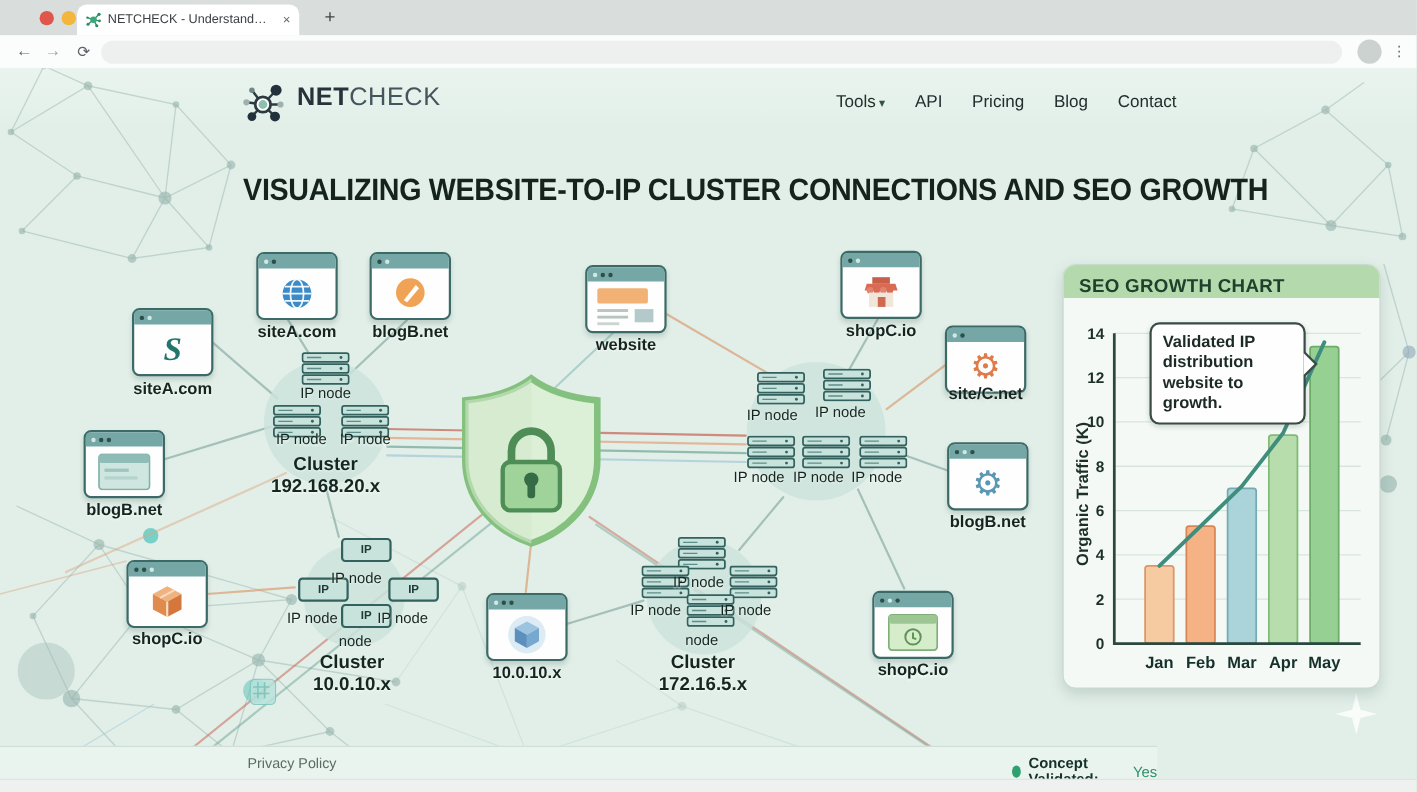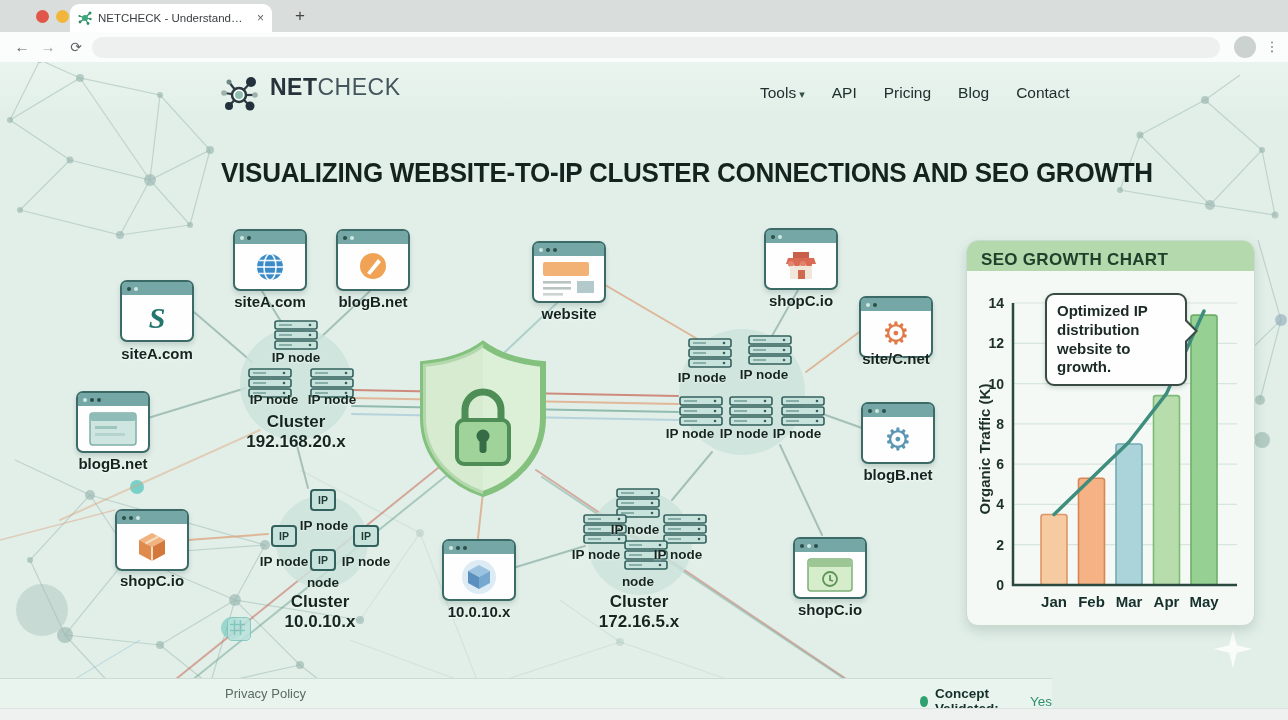--- a/index.html
+++ b/index.html
@@ -38,22 +38,22 @@
   .card{position:absolute;width:74px;height:62px;background:#fdfefd;border:2px solid #3c6b67;border-radius:7px;box-sizing:border-box;z-index:2;box-shadow:0 3px 5px rgba(40,70,60,.18);}
   .cbar{height:13px;background:#74a7a6;border-radius:4px 4px 0 0;display:flex;align-items:center;padding-left:5px;gap:3px;}
   .cbar i{width:4px;height:4px;border-radius:50%;background:#2c4f4a;display:block;}
   .cbar i.lt{background:#cfe8e2;}
   .cbody{height:45px;display:flex;align-items:center;justify-content:center;}
   .clabel{position:absolute;width:120px;text-align:center;font-size:15px;font-weight:700;color:#15241f;z-index:3;text-shadow:0 1px 2px rgba(255,255,255,.75);}
   .gear{font-size:31px;line-height:31px;}
   
   .circle{position:absolute;border-radius:50%;background:#cbe3dc;opacity:.82;z-index:1;}
   .stack{position:absolute;width:44px;height:30px;z-index:2;}
-  .ipbox{position:absolute;width:26px;height:22px;background:#c8e2dc;border:2px solid #33625e;border-radius:4px;box-sizing:border-box;display:flex;align-items:center;justify-content:center;font-size:10.5px;font-weight:700;color:#1d3a36;z-index:2;}
-  .ipl{position:absolute;width:64px;text-align:center;font-size:13.5px;font-weight:700;color:#16261f;z-index:3;text-shadow:0 1px 2px rgba(255,255,255,.7);}
+  .ipbox{position:absolute;width:46px;height:22px;background:#c8e2dc;border:2px solid #33625e;border-radius:4px;box-sizing:border-box;display:flex;align-items:center;justify-content:center;font-size:10.5px;font-weight:700;color:#1d3a36;z-index:2;}
+  .ipl{position:absolute;width:64px;text-align:center;font-size:13.5px;font-weight:400;color:#16261f;z-index:3;text-shadow:0 1px 2px rgba(255,255,255,.7);}
   .cluster-name{position:absolute;width:170px;text-align:center;z-index:3;color:#14261f;font-weight:700;font-size:17px;line-height:20px;text-shadow:0 1px 2px rgba(255,255,255,.7);}
   .shield-wrap{position:absolute;left:415px;top:278px;z-index:2;}
   
   .chart-panel{position:absolute;left:966px;top:178px;width:287px;height:384px;background:#f4f9f5;border:1px solid #c9dacf;border-radius:12px;box-shadow:0 5px 12px rgba(60,90,80,.18);z-index:4;}
   .chart-head{position:absolute;left:0;top:0;right:0;height:30px;background:#b3d9ac;border-radius:11px 11px 0 0;line-height:38px;padding-left:14px;font-size:17px;font-weight:800;color:#1f402a;letter-spacing:.3px;}
   #chart-svg{position:absolute;left:0;top:38px;}
   #chart-svg text{font-family:"Liberation Sans",sans-serif;}
   .ylab{position:absolute;left:-122px;top:198px;width:280px;height:20px;line-height:20px;text-align:center;transform:rotate(-90deg);font-size:15px;font-weight:700;color:#1d2f29;}
   .anno{position:absolute;left:78px;top:52px;width:142px;background:#fdfefd;border:2px solid #3a4a44;border-radius:9px;padding:7px 10px;box-sizing:border-box;font-size:15px;font-weight:700;color:#1c2a26;line-height:1.25;box-shadow:0 2px 5px rgba(50,80,70,.2);z-index:5;}
   .anno:after{content:"";position:absolute;right:-10px;top:26px;border:10px solid transparent;border-left-color:#fdfefd;border-right:0;}
@@ -544,21 +544,21 @@
           <rect x="224" y="36.08571428571429" width="26" height="269.9142857142857" rx="2.5" fill="#97d093" stroke="#6cae68" stroke-width="1.6"></rect>
           <polyline points="87,235.5 124.5,199.24285714285713 162,162.9857142857143 199.5,114.64285714285714 237,32.05714285714288" fill="none" stroke="#3e8d7d" stroke-width="3.5" stroke-linecap="round" stroke-linejoin="round"></polyline>
           <path d="M46,24 L46,306 L270,306" fill="none" stroke="#2a4840" stroke-width="2.5"></path>
           <text x="87" y="328" text-anchor="middle" font-size="15" font-weight="600" fill="#16302c">Jan</text>
           <text x="124.5" y="328" text-anchor="middle" font-size="15" font-weight="600" fill="#16302c">Feb</text>
           <text x="162" y="328" text-anchor="middle" font-size="15" font-weight="600" fill="#16302c">Mar</text>
           <text x="199.5" y="328" text-anchor="middle" font-size="15" font-weight="600" fill="#16302c">Apr</text>
           <text x="237" y="328" text-anchor="middle" font-size="15" font-weight="600" fill="#16302c">May</text>
         </svg>
       <div class="anno">
-        <span>Optimized IP</span>
+        <span>Validated IP</span>
         <span>distribution</span>
         <span>website to growth.</span>
       </div>
     </div>
 
     <div class="gridchip">
       <svg width="19" height="19" viewBox="0 0 19 19">
           <g stroke="#7cc4bb" stroke-width="1.4">
             <line x1="6.5" y1="2" x2="6.5" y2="17"></line>
             <line x1="12.5" y1="2" x2="12.5" y2="17"></line>

